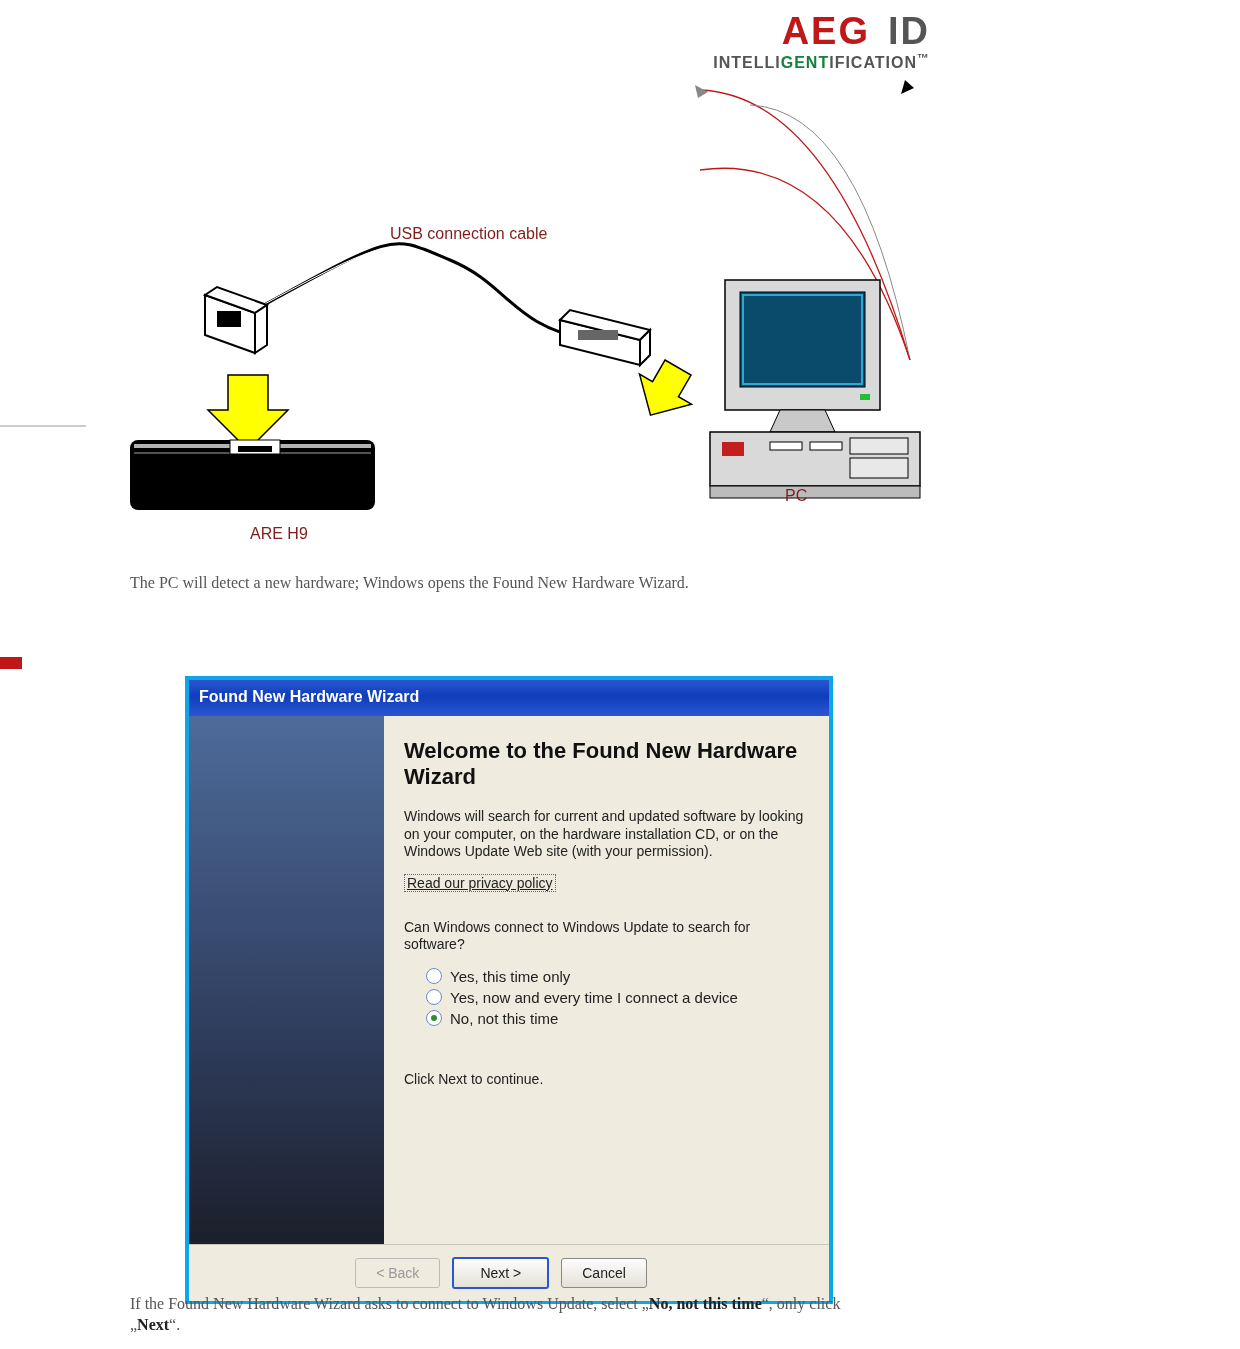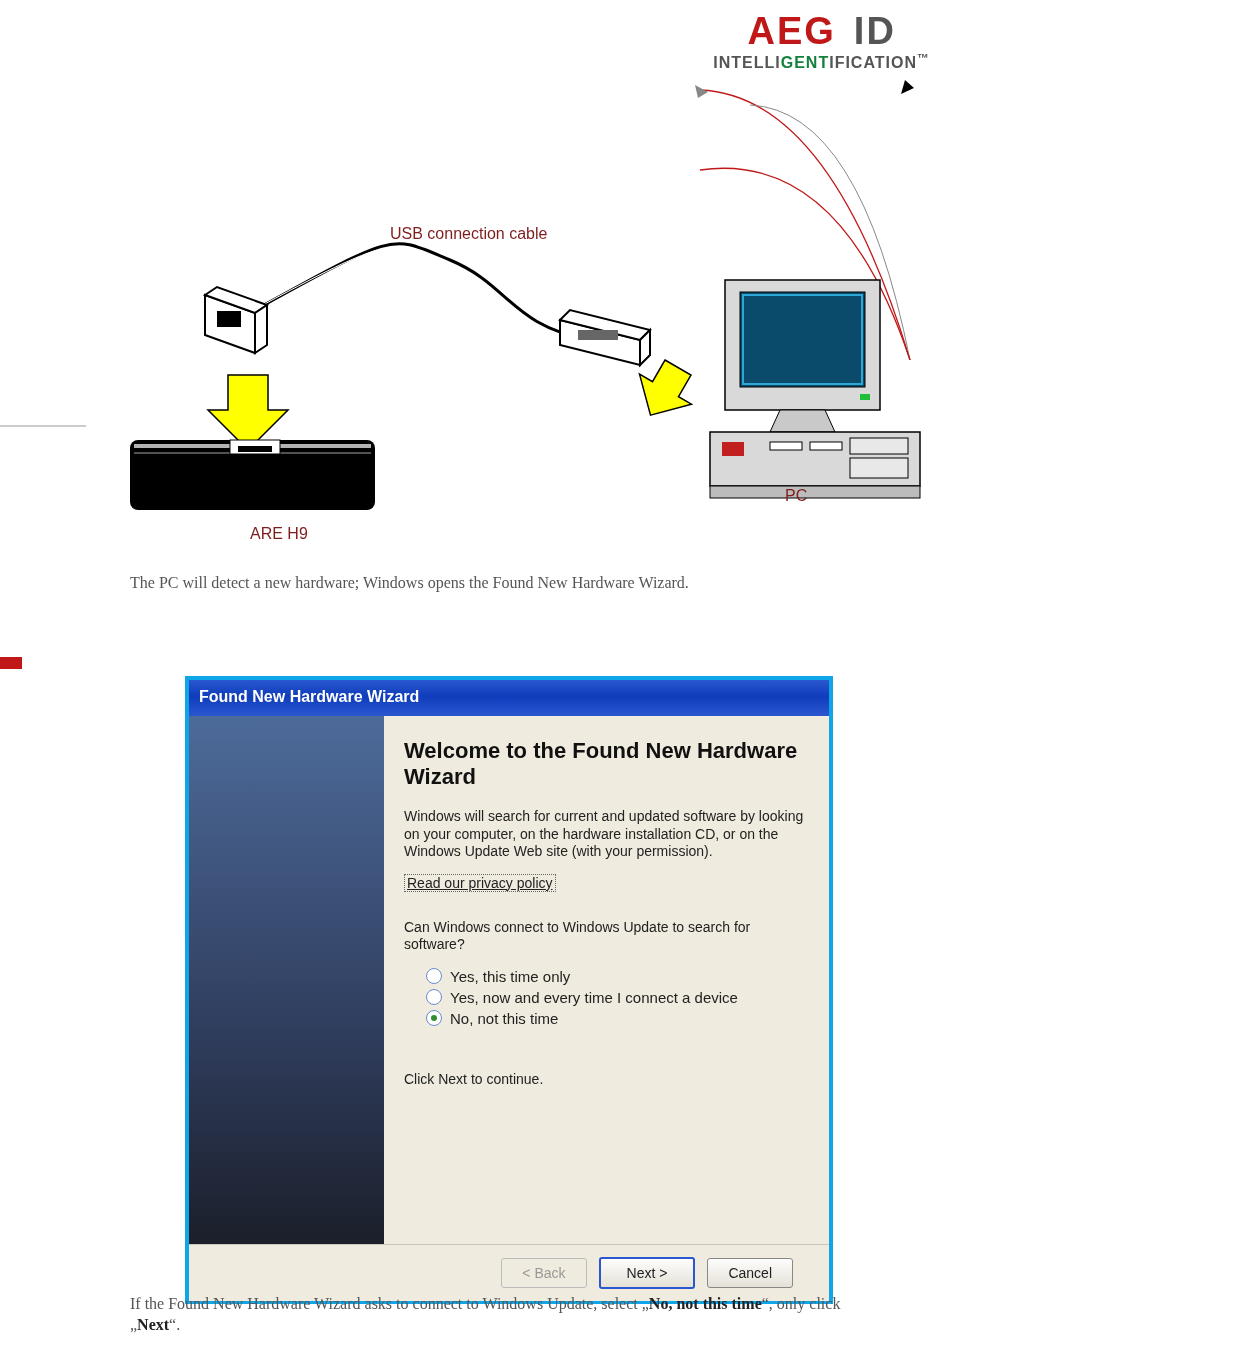--- a/index.html
+++ b/index.html
@@ -10,21 +10,21 @@
     background: #fff;
     font-family: Arial, Helvetica, sans-serif;
     color: #444;
     position: relative;
     overflow: hidden;
   }
   .header {
     position: absolute;
     top: 10px;
     right: 310px;
-    text-align: center;
+    text-align: right;
   }
   .brand-line1 {
     font-size: 38px;
     font-weight: 900;
     letter-spacing: 2px;
     font-family: Arial, Helvetica, sans-serif;
   }
   .brand-aeg { color: #c01818; }
   .brand-id { color: #555; margin-left: 18px; }
   .brand-line2 {
@@ -143,23 +143,23 @@
     width: 6px; height: 6px;
     border-radius: 50%;
     background: #2f8f2f;
   }
   .wizard-footer {
     height: 56px;
     background: #efebde;
     border-top: 1px solid #c9c6ba;
     display: flex;
     align-items: center;
-    justify-content: flex-end;
+    justify-content: center;
     gap: 12px;
-    padding-right: 36px;
+    padding-right: 16px;
   }
   .btn {
     height: 28px;
     border: 1px solid #888;
     background: linear-gradient(to bottom, #fdfdfd, #e4e1d6);
     font-size: 14px;
     padding: 0 20px;
     border-radius: 3px;
     color: #222;
     display: inline-flex;

